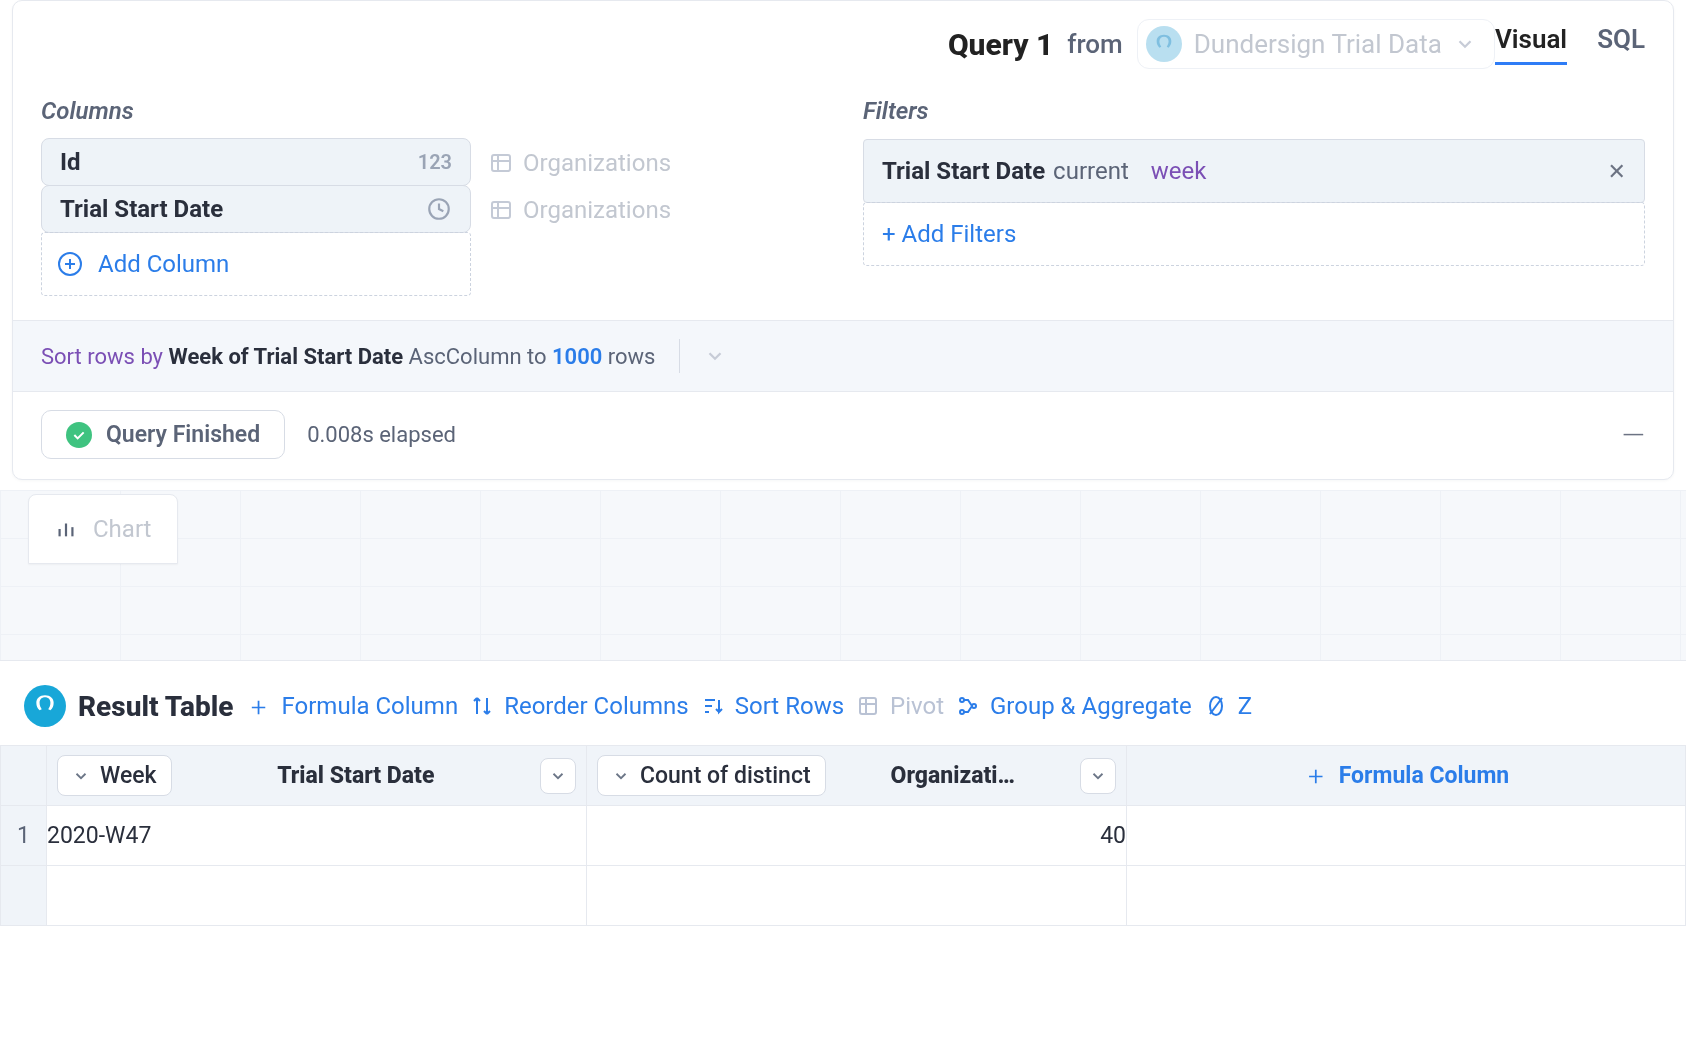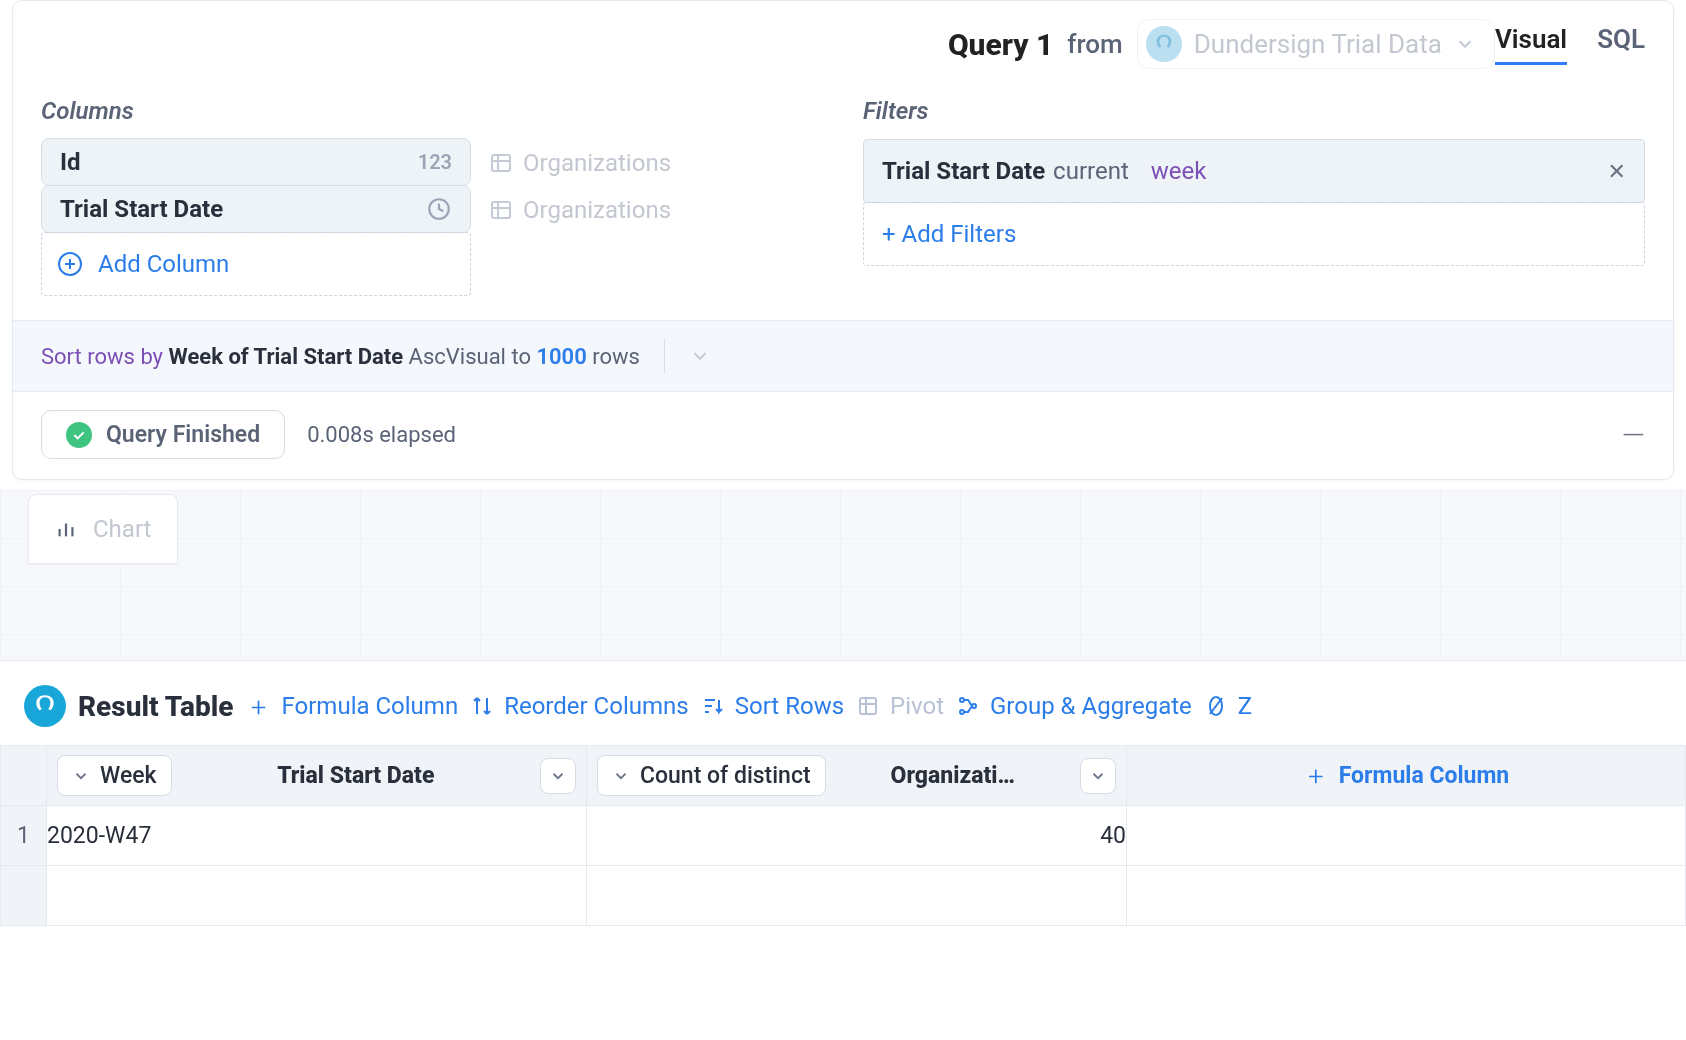--- a/index.html
+++ b/index.html
@@ -284,21 +284,21 @@
   </div>
 
   <div class="sort-bar">
     <div class="sort-left">
       <span>Sort rows by</span>
       <span class="strong">Week of Trial Start Date</span>
       <span class="dir">Asc</span>
     </div>
     <div class="sort-right">
       <span>
-        <span>Visual to</span>
+        <span>Column to</span>
         <span class="num">1000</span>
         <span>rows</span>
       </span>
       <span class="divider"></span>
       <svg class="chev" style="width:22px" viewBox="0 0 24 24" fill="none" stroke="#8a93a6" stroke-width="2.5">
           <polyline points="6 9 12 15 18 9"></polyline>
         </svg>
     </div>
   </div>
 

